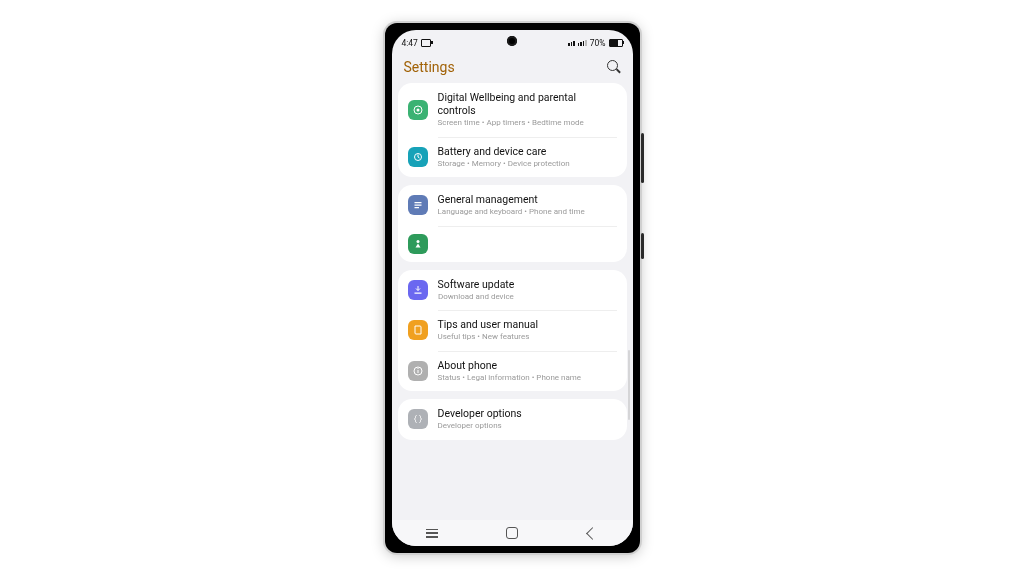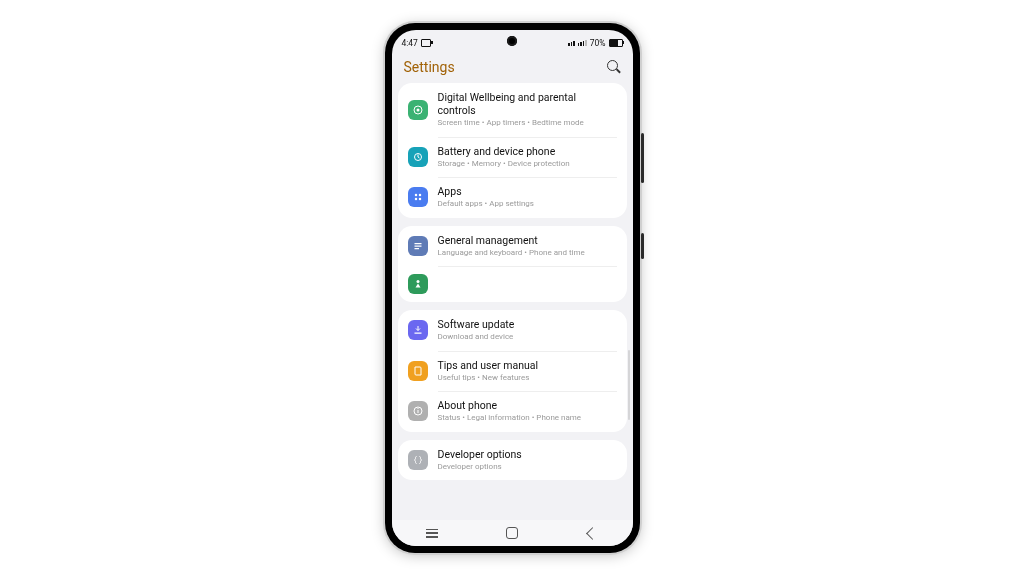--- a/index.html
+++ b/index.html
@@ -1,17 +1,17 @@
 <!DOCTYPE html>
 <html><head>
 <meta charset="utf-8">
 <style>
   html,body{margin:0;padding:0;width:1024px;height:576px;background:#fff;font-family:-apple-system,BlinkMacSystemFont,"Segoe UI",Roboto,Arial,sans-serif;}
   .stage{width:1024px;height:576px;display:flex;align-items:center;justify-content:center;}
-  .phone{position:relative;width:255px;height:530px;border-radius:30px;background:#000;box-shadow:0 0 0 2px #d0d0d0, 0 2px 14px rgba(0,0,0,.25);}  
+  .phone{position:relative;width:255px;height:530px;border-radius:12px;background:#000;box-shadow:0 0 0 2px #d0d0d0, 0 2px 14px rgba(0,0,0,.25);}  
   .side-btn{position:absolute;right:-4px;width:3px;background:#2a2a2a;border-radius:2px;}
   .side-btn.b1{top:110px;height:50px;}
   .side-btn.b2{top:210px;height:26px;}
   .screen{position:absolute;inset:7px;border-radius:24px;background:#f2f2f5;overflow:hidden;}
   .camera{position:absolute;top:6px;left:50%;transform:translateX(-50%);width:10px;height:10px;border-radius:50%;background:#000;box-shadow:inset 0 0 0 2px #1a1a1a;z-index:5;}
   .status{height:20px;padding:3px 10px 0 10px;display:flex;align-items:center;justify-content:space-between;font-size:8.5px;color:#111;}
   .status .left,.status .right{display:flex;align-items:center;gap:3px;}
   .cam-icon{display:inline-block;width:8px;height:6px;border:1px solid #111;border-radius:1px;position:relative;}
   .cam-icon::after{content:"";position:absolute;right:-3px;top:1px;width:2px;height:3px;background:#111;}
   .sig{display:inline-flex;align-items:flex-end;gap:1px;}
@@ -98,36 +98,22 @@
               </div>
             </div>
             <div class="row" style="position: relative;">
               <div class="ic teal">
                 <svg viewBox="0 0 24 24">
                   <circle cx="12" cy="12" r="7" fill="none" stroke="#fff" stroke-width="2"></circle>
                   <path d="M12 7v5l3 2" stroke="#fff" stroke-width="2" fill="none"></path>
                 </svg>
               </div>
               <div class="txt">
-                <div class="lbl">Battery and device phone</div>
+                <div class="lbl">Battery and device care</div>
                 <div class="sub">Storage  •  Memory  •  Device protection</div>
-              </div>
-            </div>
-            <div class="row" style="position: relative;">
-              <div class="ic blue">
-                <svg viewBox="0 0 24 24">
-                  <circle cx="8" cy="8" r="2.5"></circle>
-                  <circle cx="16" cy="8" r="2.5"></circle>
-                  <circle cx="8" cy="16" r="2.5"></circle>
-                  <circle cx="16" cy="16" r="2.5"></circle>
-                </svg>
-              </div>
-              <div class="txt">
-                <div class="lbl">Apps</div>
-                <div class="sub">Default apps  •  App settings</div>
               </div>
             </div>
           </div>
           <div class="card">
             <div class="row" style="position: relative;">
               <div class="ic slate">
                 <svg viewBox="0 0 24 24">
                   <rect x="5" y="6" width="14" height="2.5"></rect>
                   <rect x="5" y="11" width="14" height="2.5"></rect>
                   <rect x="5" y="16" width="9" height="2.5"></rect>
@@ -141,21 +127,21 @@
             <div class="row" style="position: relative;">
               <div class="ic green2">
                 <svg viewBox="0 0 24 24">
                   <circle cx="12" cy="7" r="3"></circle>
                   <path d="M12 11l-5 8h10z"></path>
                 </svg>
               </div>
             </div>
           </div>
           <div class="card">
-            <div class="row" style="position: relative;">
+            <div class="row" style="position: relative; text-align: center;">
               <div class="ic purple">
                 <svg viewBox="0 0 24 24">
                   <path d="M12 4v9m0 0l-4-4m4 4l4-4" stroke="#fff" stroke-width="2" fill="none"></path>
                   <rect x="5" y="17" width="14" height="2.5"></rect>
                 </svg>
               </div>
               <div class="txt">
                 <div class="lbl">Software update</div>
                 <div class="sub">Download and device</div>
               </div>

